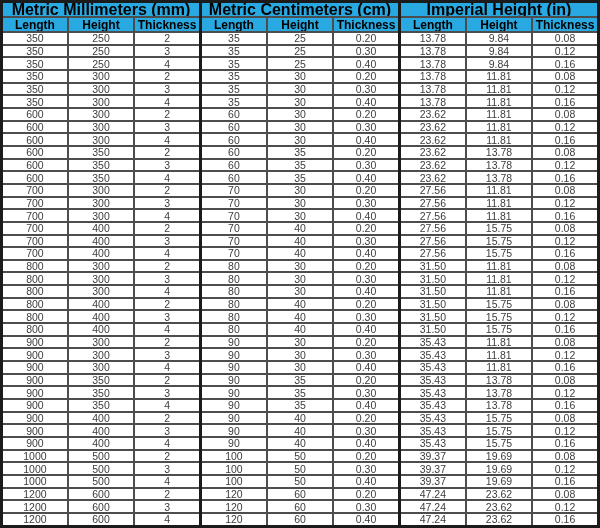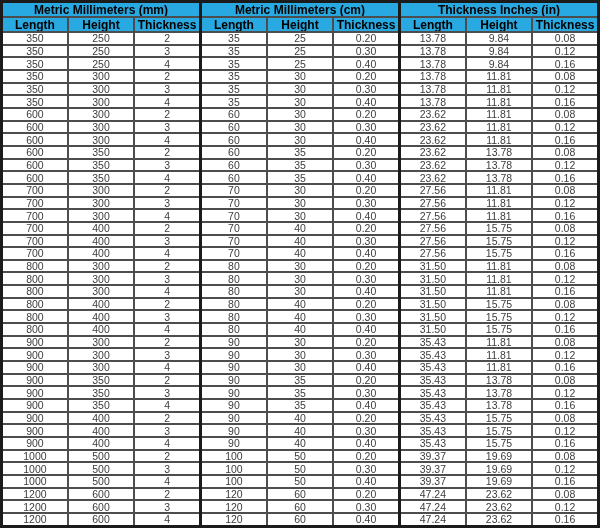--- a/index.html
+++ b/index.html
@@ -12,35 +12,35 @@
   }
   html,body{margin:0;padding:0;background:#fff;}
   .page{width:600px;height:528px;overflow:hidden;box-sizing:border-box;
         font-family:"Liberation Sans", sans-serif;}
   table.conv{width:600px;height:528px;border-collapse:collapse;table-layout:fixed;
         border:3px solid var(--outer);background:var(--cell-bg);}
   th,td{border:2px solid var(--grid);text-align:center;vertical-align:middle;
         padding:0;overflow:hidden;white-space:nowrap;}
   thead th{background:var(--header-bg);color:var(--head-text);
         font-weight:bold;font-size:12px;height:13px;line-height:12px;}
-  thead tr.group-row th{font-size:12px;height:13px;}
+  thead tr.group-row th{font-size:16px;height:13px;}
   tbody td{background:var(--cell-bg);color:var(--cell-text);
         font-size:10.5px;line-height:10px;font-weight:400;}
   .gsep{border-left:3px solid var(--outer);}
 </style>
 </head>
 <body>
 
 <div class="page">
   <table class="conv">
     <thead>
       <tr class="group-row">
         <th colspan="3">Metric Millimeters (mm)</th>
-        <th colspan="3" class="gsep">Metric Millimeters (cm)</th>
-        <th colspan="3" class="gsep">Thickness Inches (in)</th>
+        <th colspan="3" class="gsep">Metric Centimeters (cm)</th>
+        <th colspan="3" class="gsep">Imperial Height (in)</th>
       </tr>
       <tr>
         <th>Length</th>
         <th>Height</th>
         <th>Thickness</th>
         <th class="gsep">Length</th>
         <th>Height</th>
         <th>Thickness</th>
         <th class="gsep">Length</th>
         <th>Height</th>

